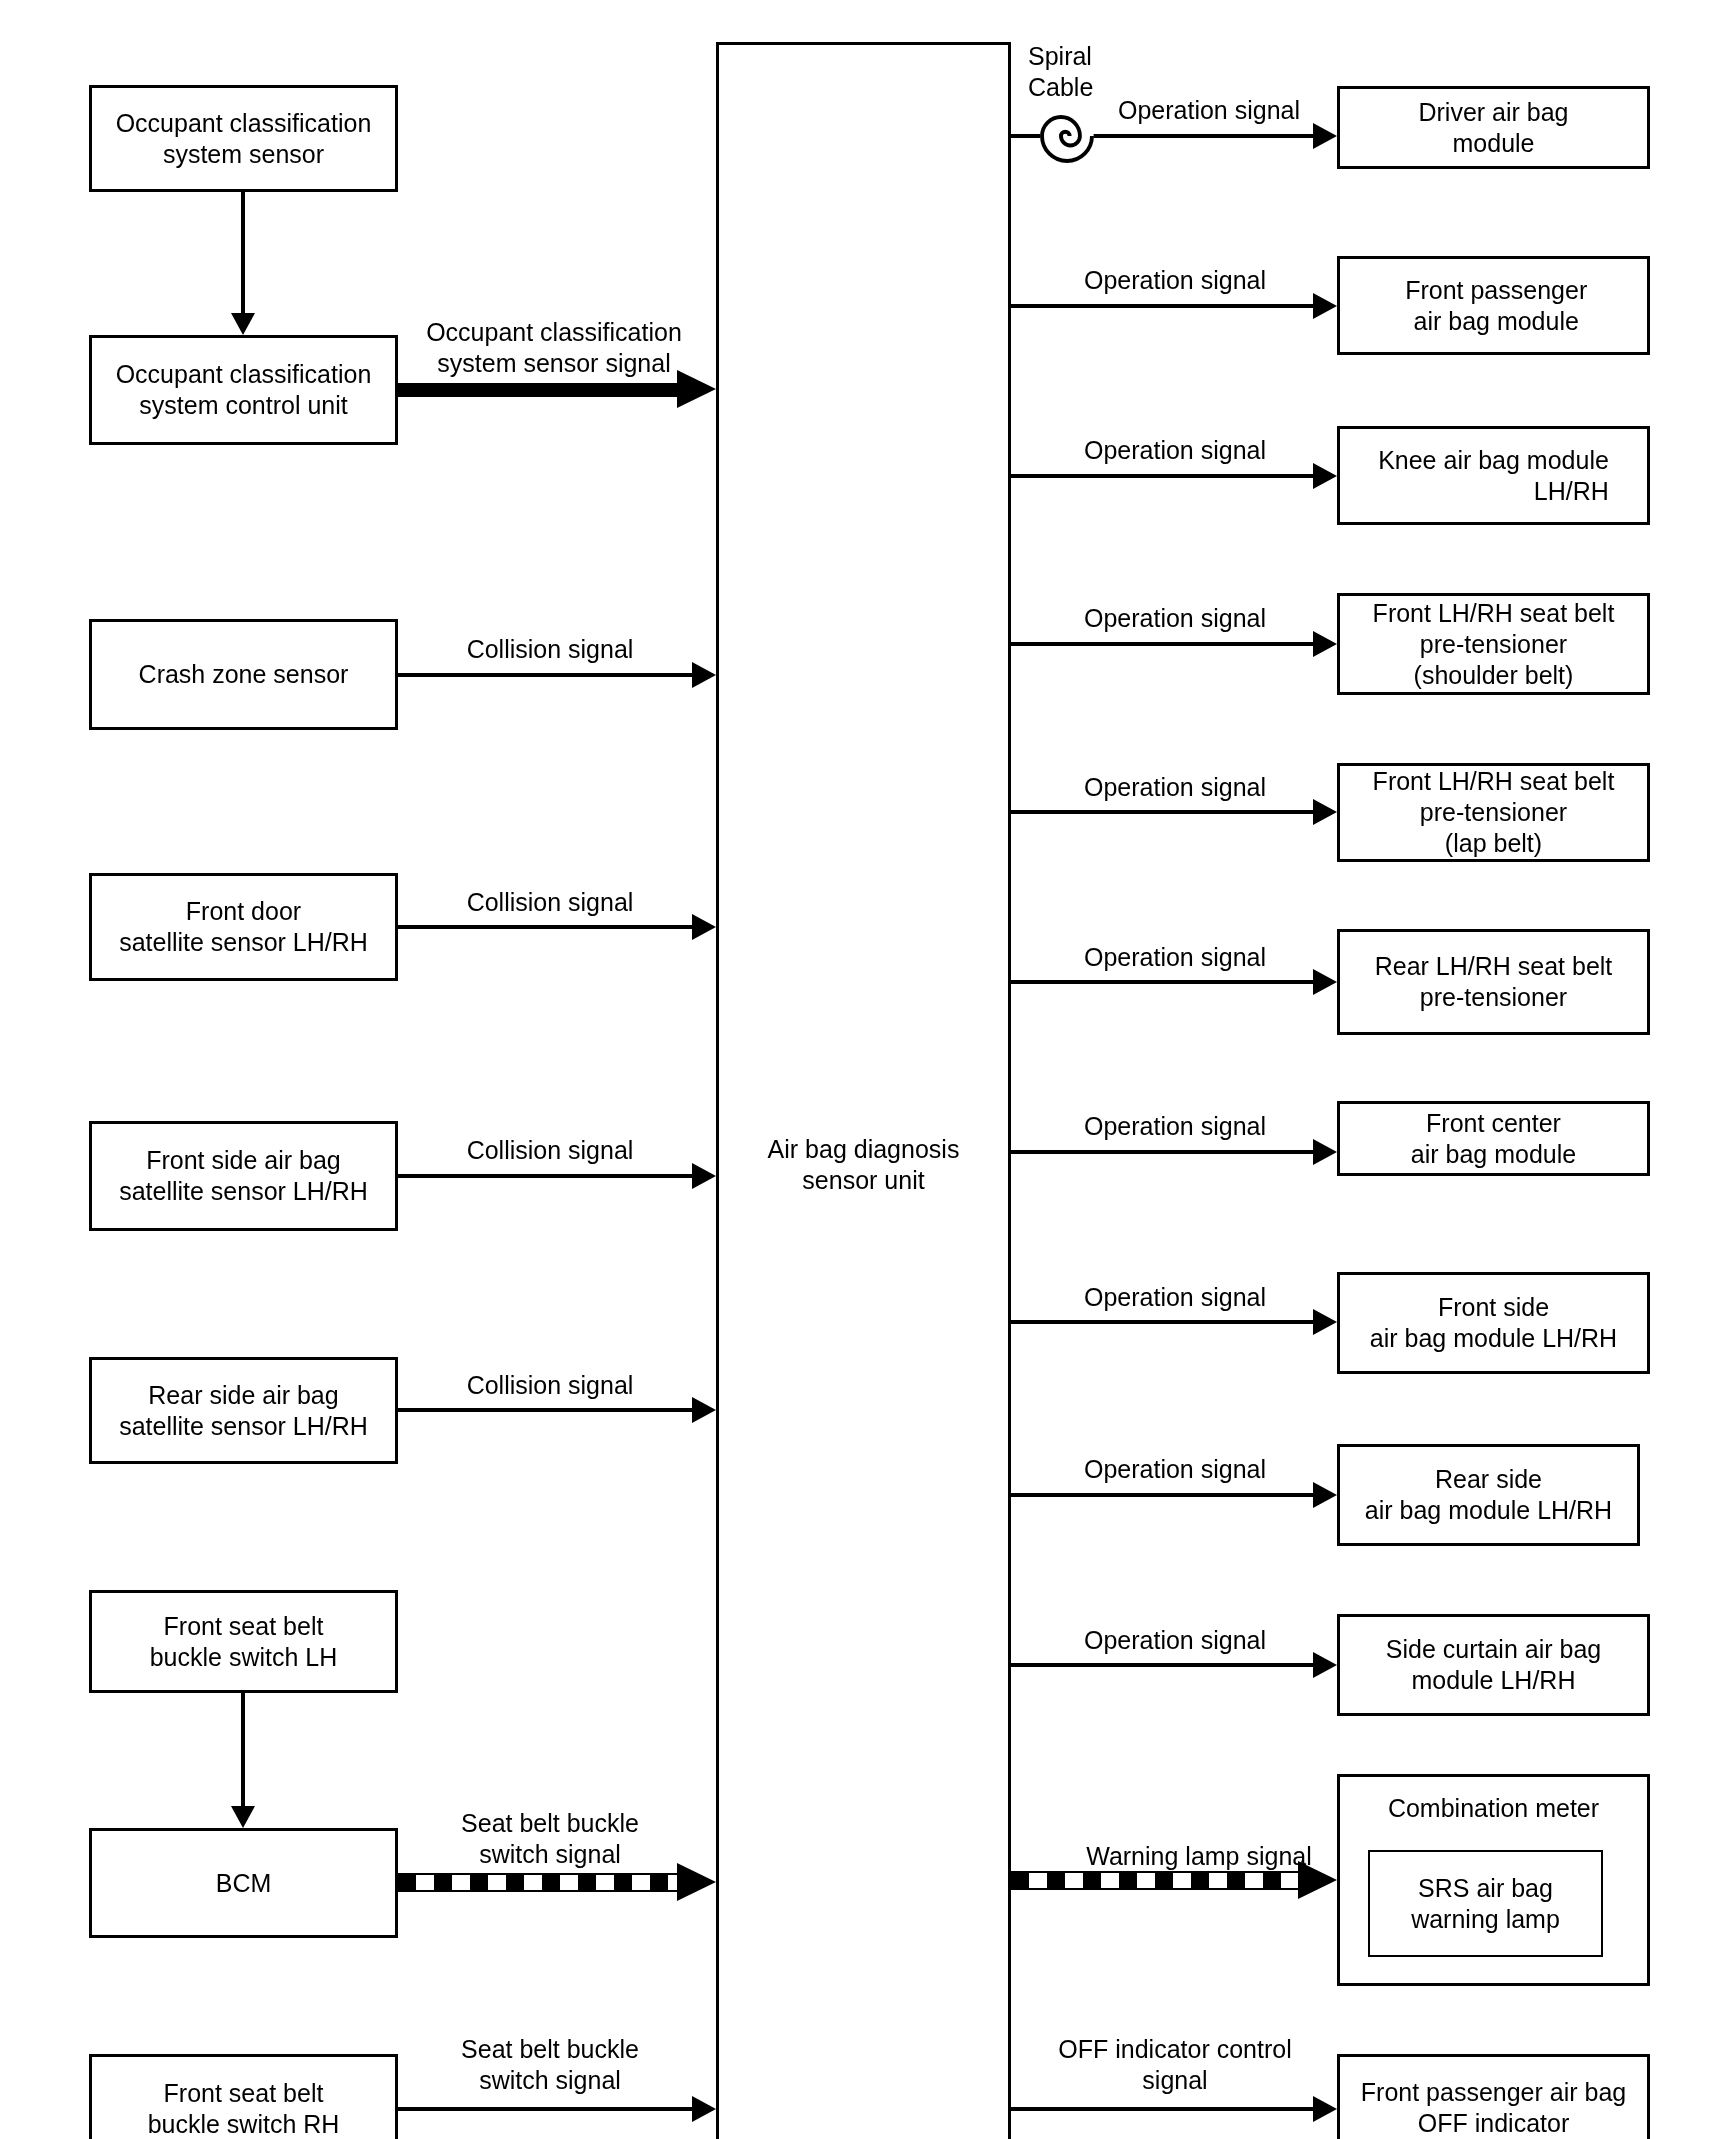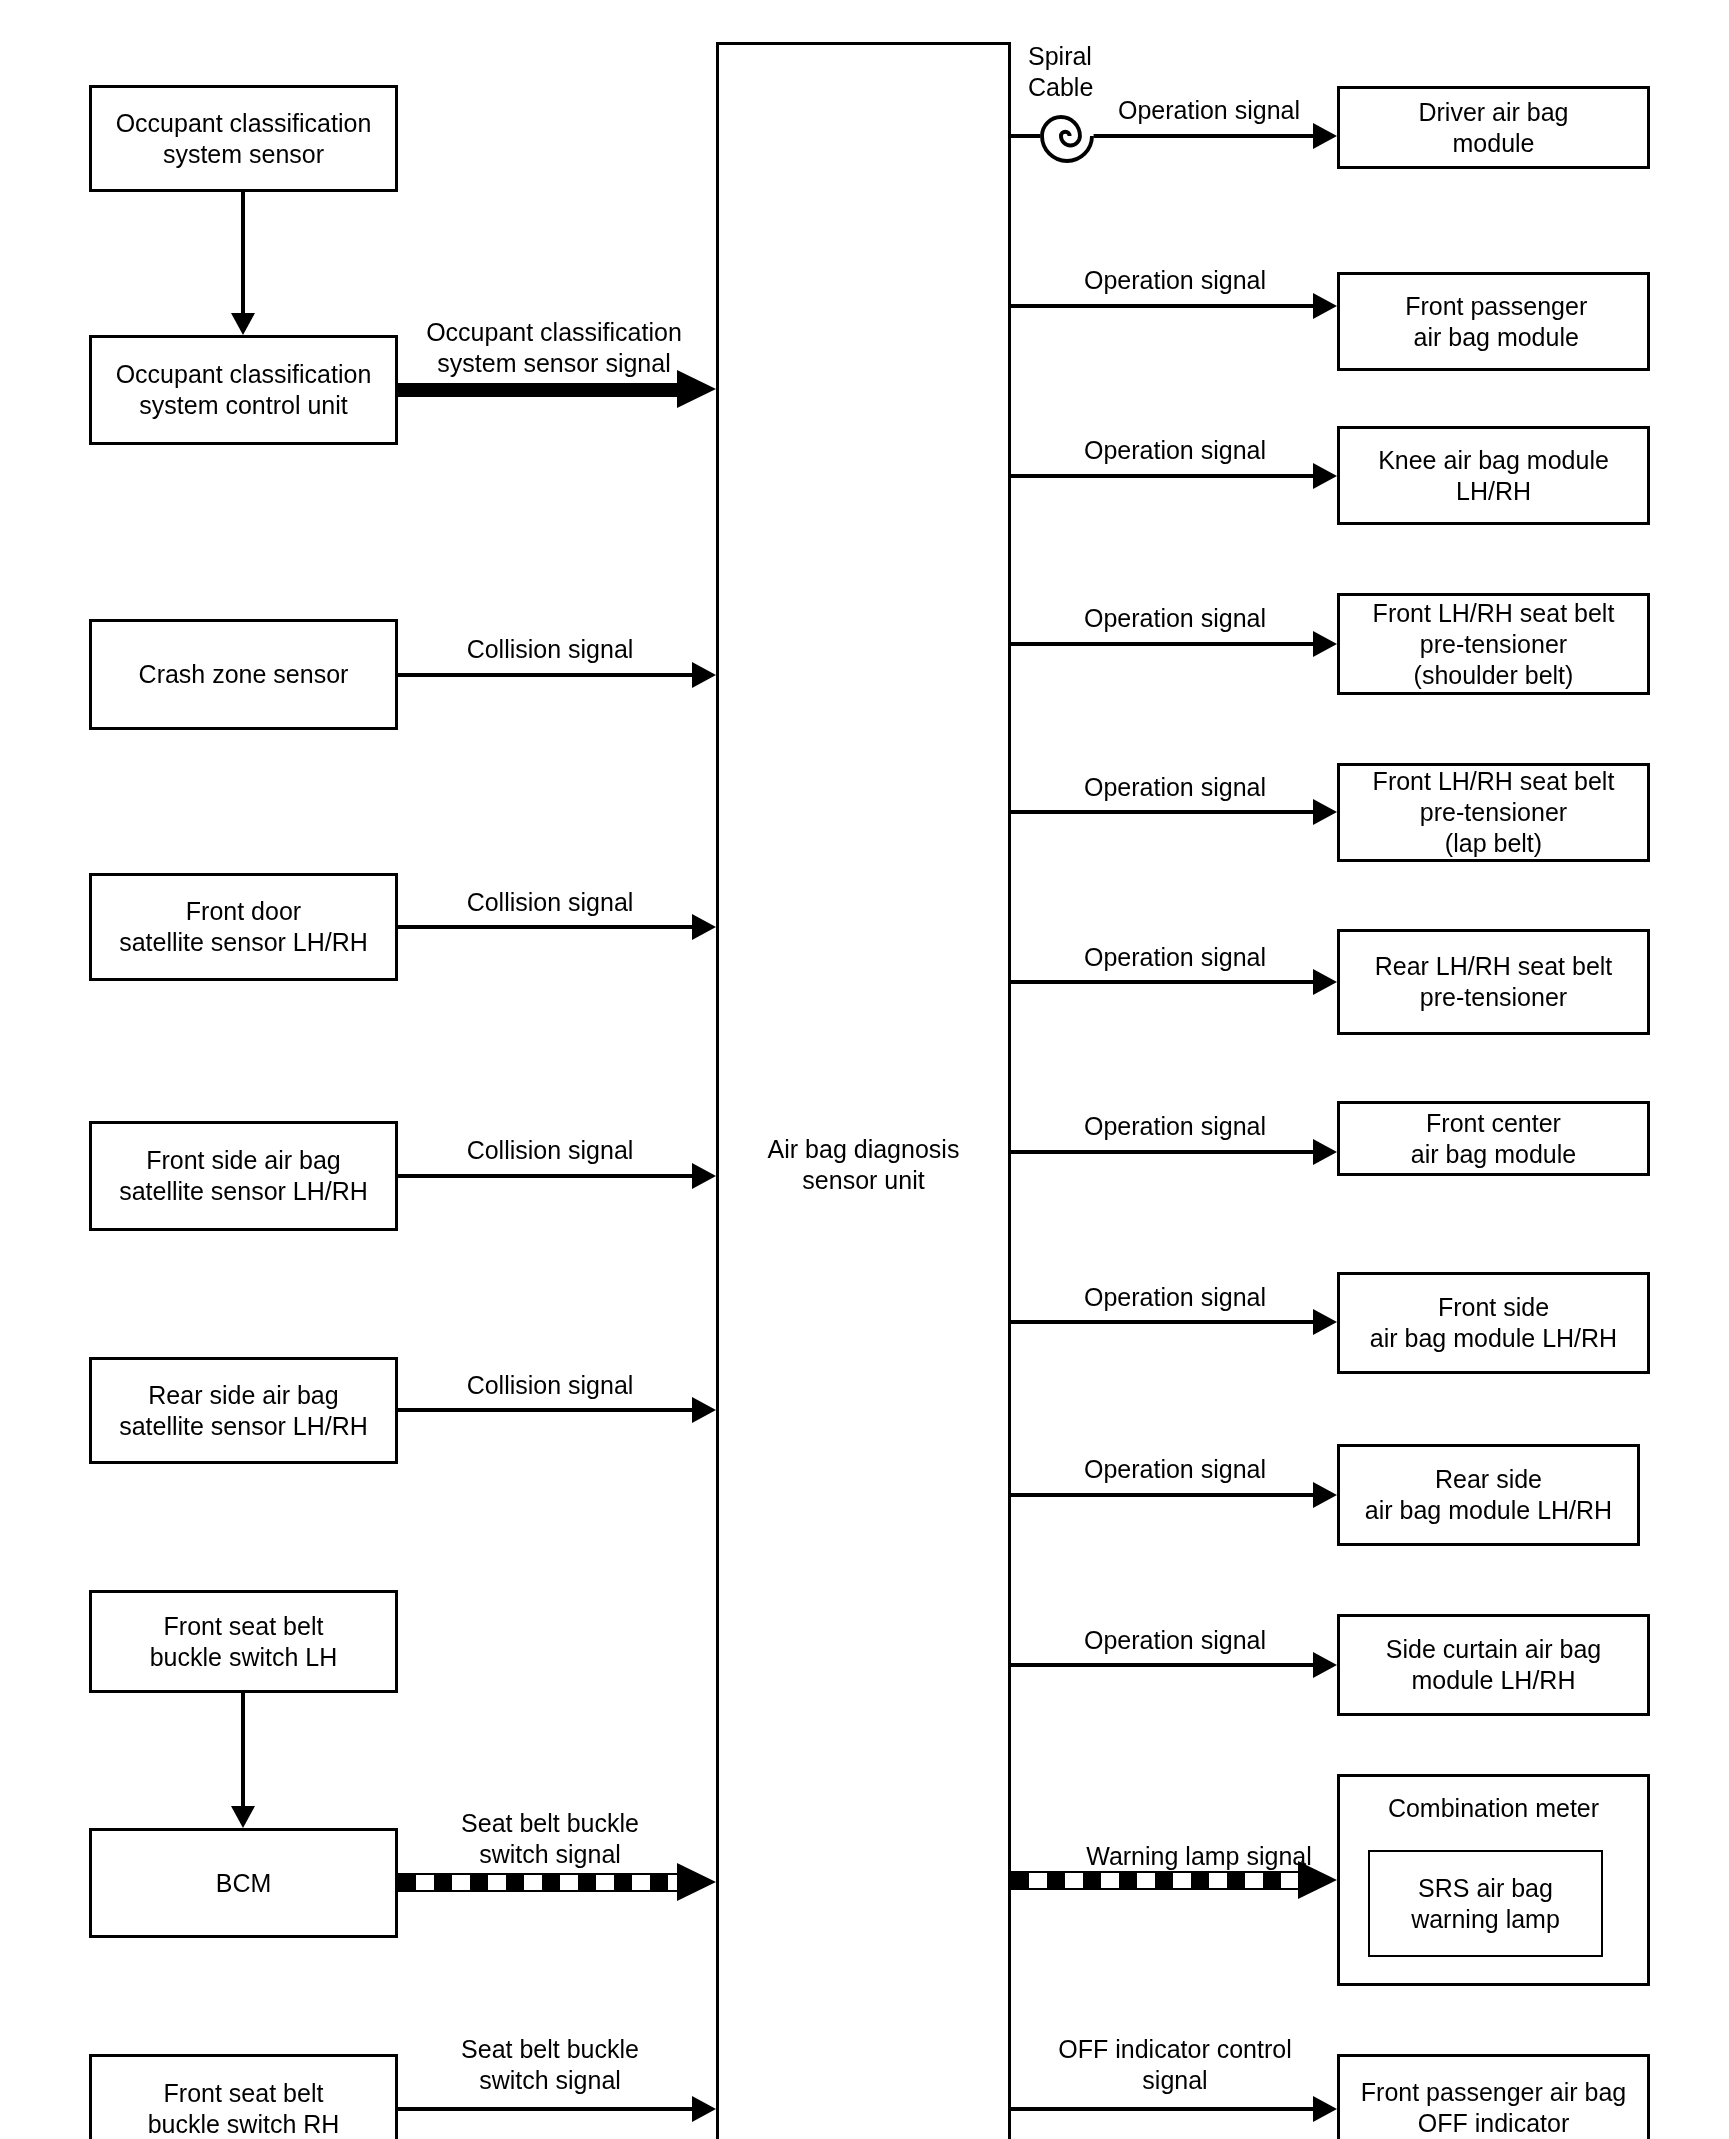--- a/index.html
+++ b/index.html
@@ -194,23 +194,23 @@
   <div class="node" style="left:89px; top:2054px; width:309px; height:110px;">Front seat belt
 buckle switch RH</div>
 
   <div class="node block" style="left:716px; top:42px; width:295px; height:2164px;">
     <div class="unit-label">Air bag diagnosis
 sensor unit</div>
   </div>
 
   <div class="node" style="left:1337px; top:86px;  width:313px; height:83px;">Driver air bag
 module</div>
-  <div class="node" style="left:1337px; top:272px;  width:313px; height:99px;padding-left:8px;">Front passenger
+  <div class="node" style="left:1337px; top:256px;  width:313px; height:99px;padding-left:8px;">Front passenger
 air bag module</div>
-  <div class="node" style="left:1337px; top:426px;  width:313px; height:99px;">Knee air bag module
+  <div class="node" style="left:1337px; top:426px;  width:313px; height:99px;text-align:right;">Knee air bag module
 LH/RH</div>
   <div class="node" style="left:1337px; top:593px; width:313px; height:102px;">Front LH/RH seat belt
 pre-tensioner
 (shoulder belt)</div>
   <div class="node" style="left:1337px; top:763px; width:313px; height:99px;">Front LH/RH seat belt
 pre-tensioner
 (lap belt)</div>
   <div class="node" style="left:1337px; top:929px; width:313px; height:106px;">Rear LH/RH seat belt
 pre-tensioner</div>
   <div class="node" style="left:1337px; top:1101px; width:313px; height:75px;">Front center

